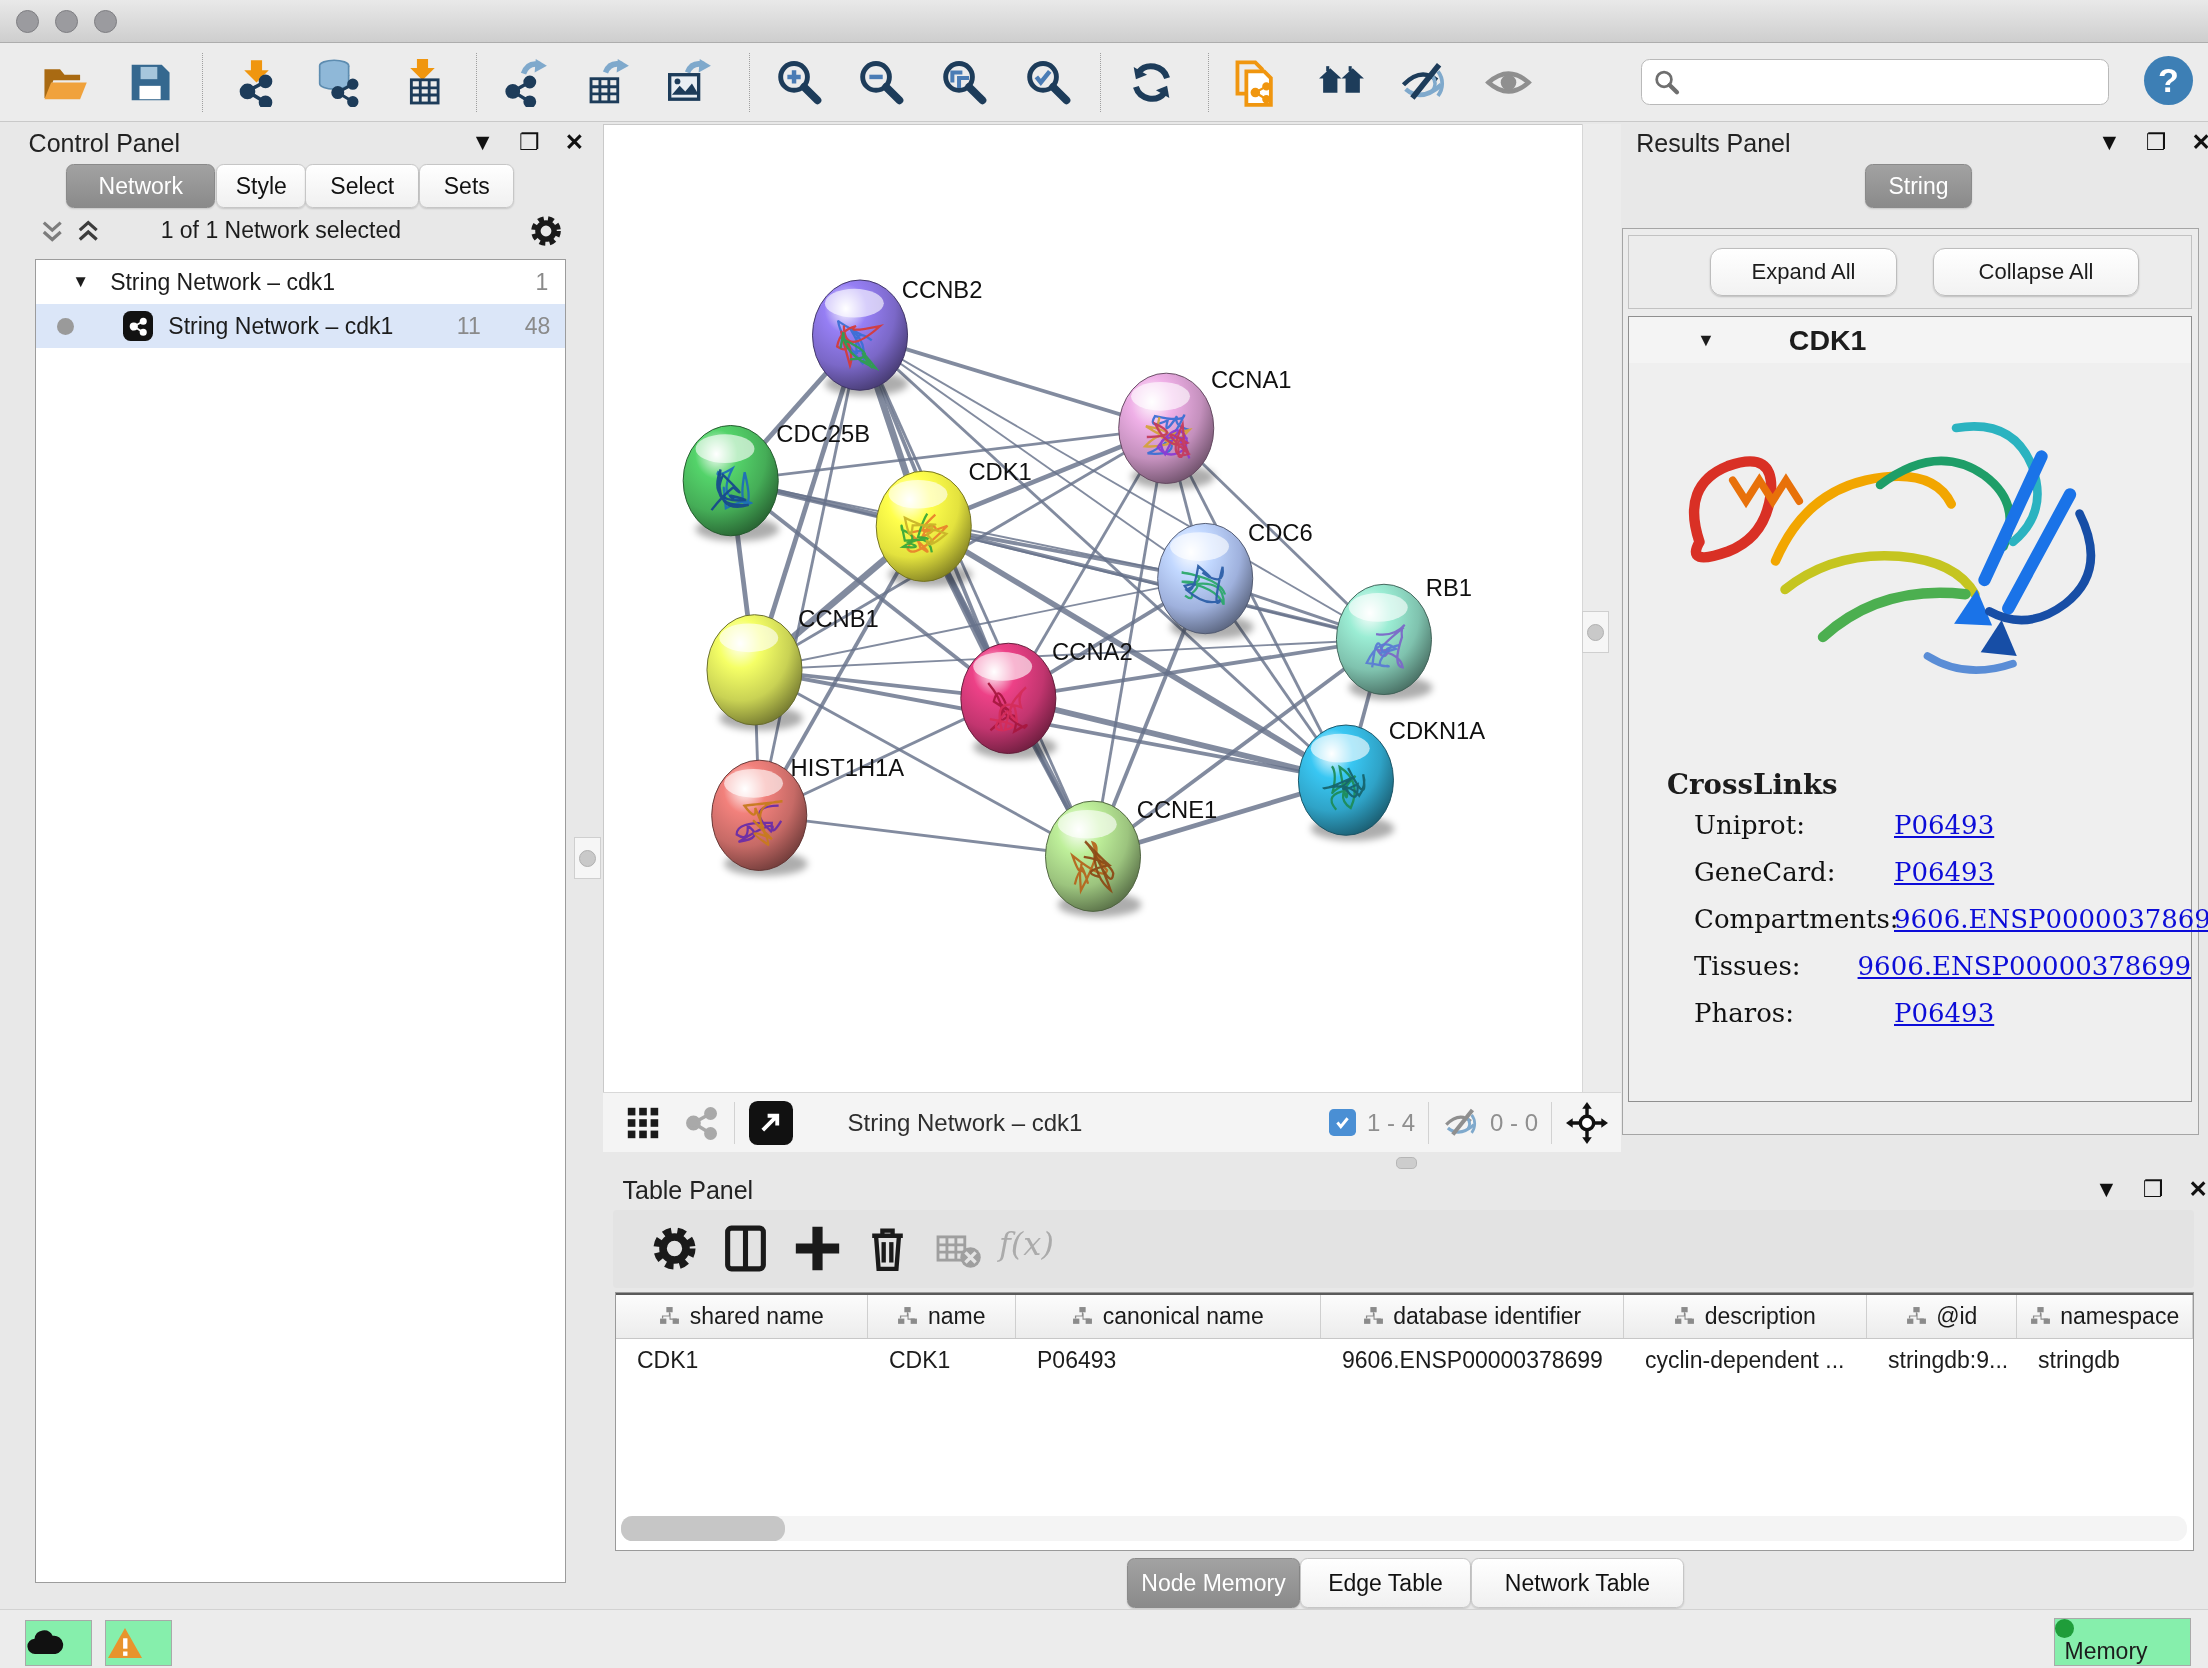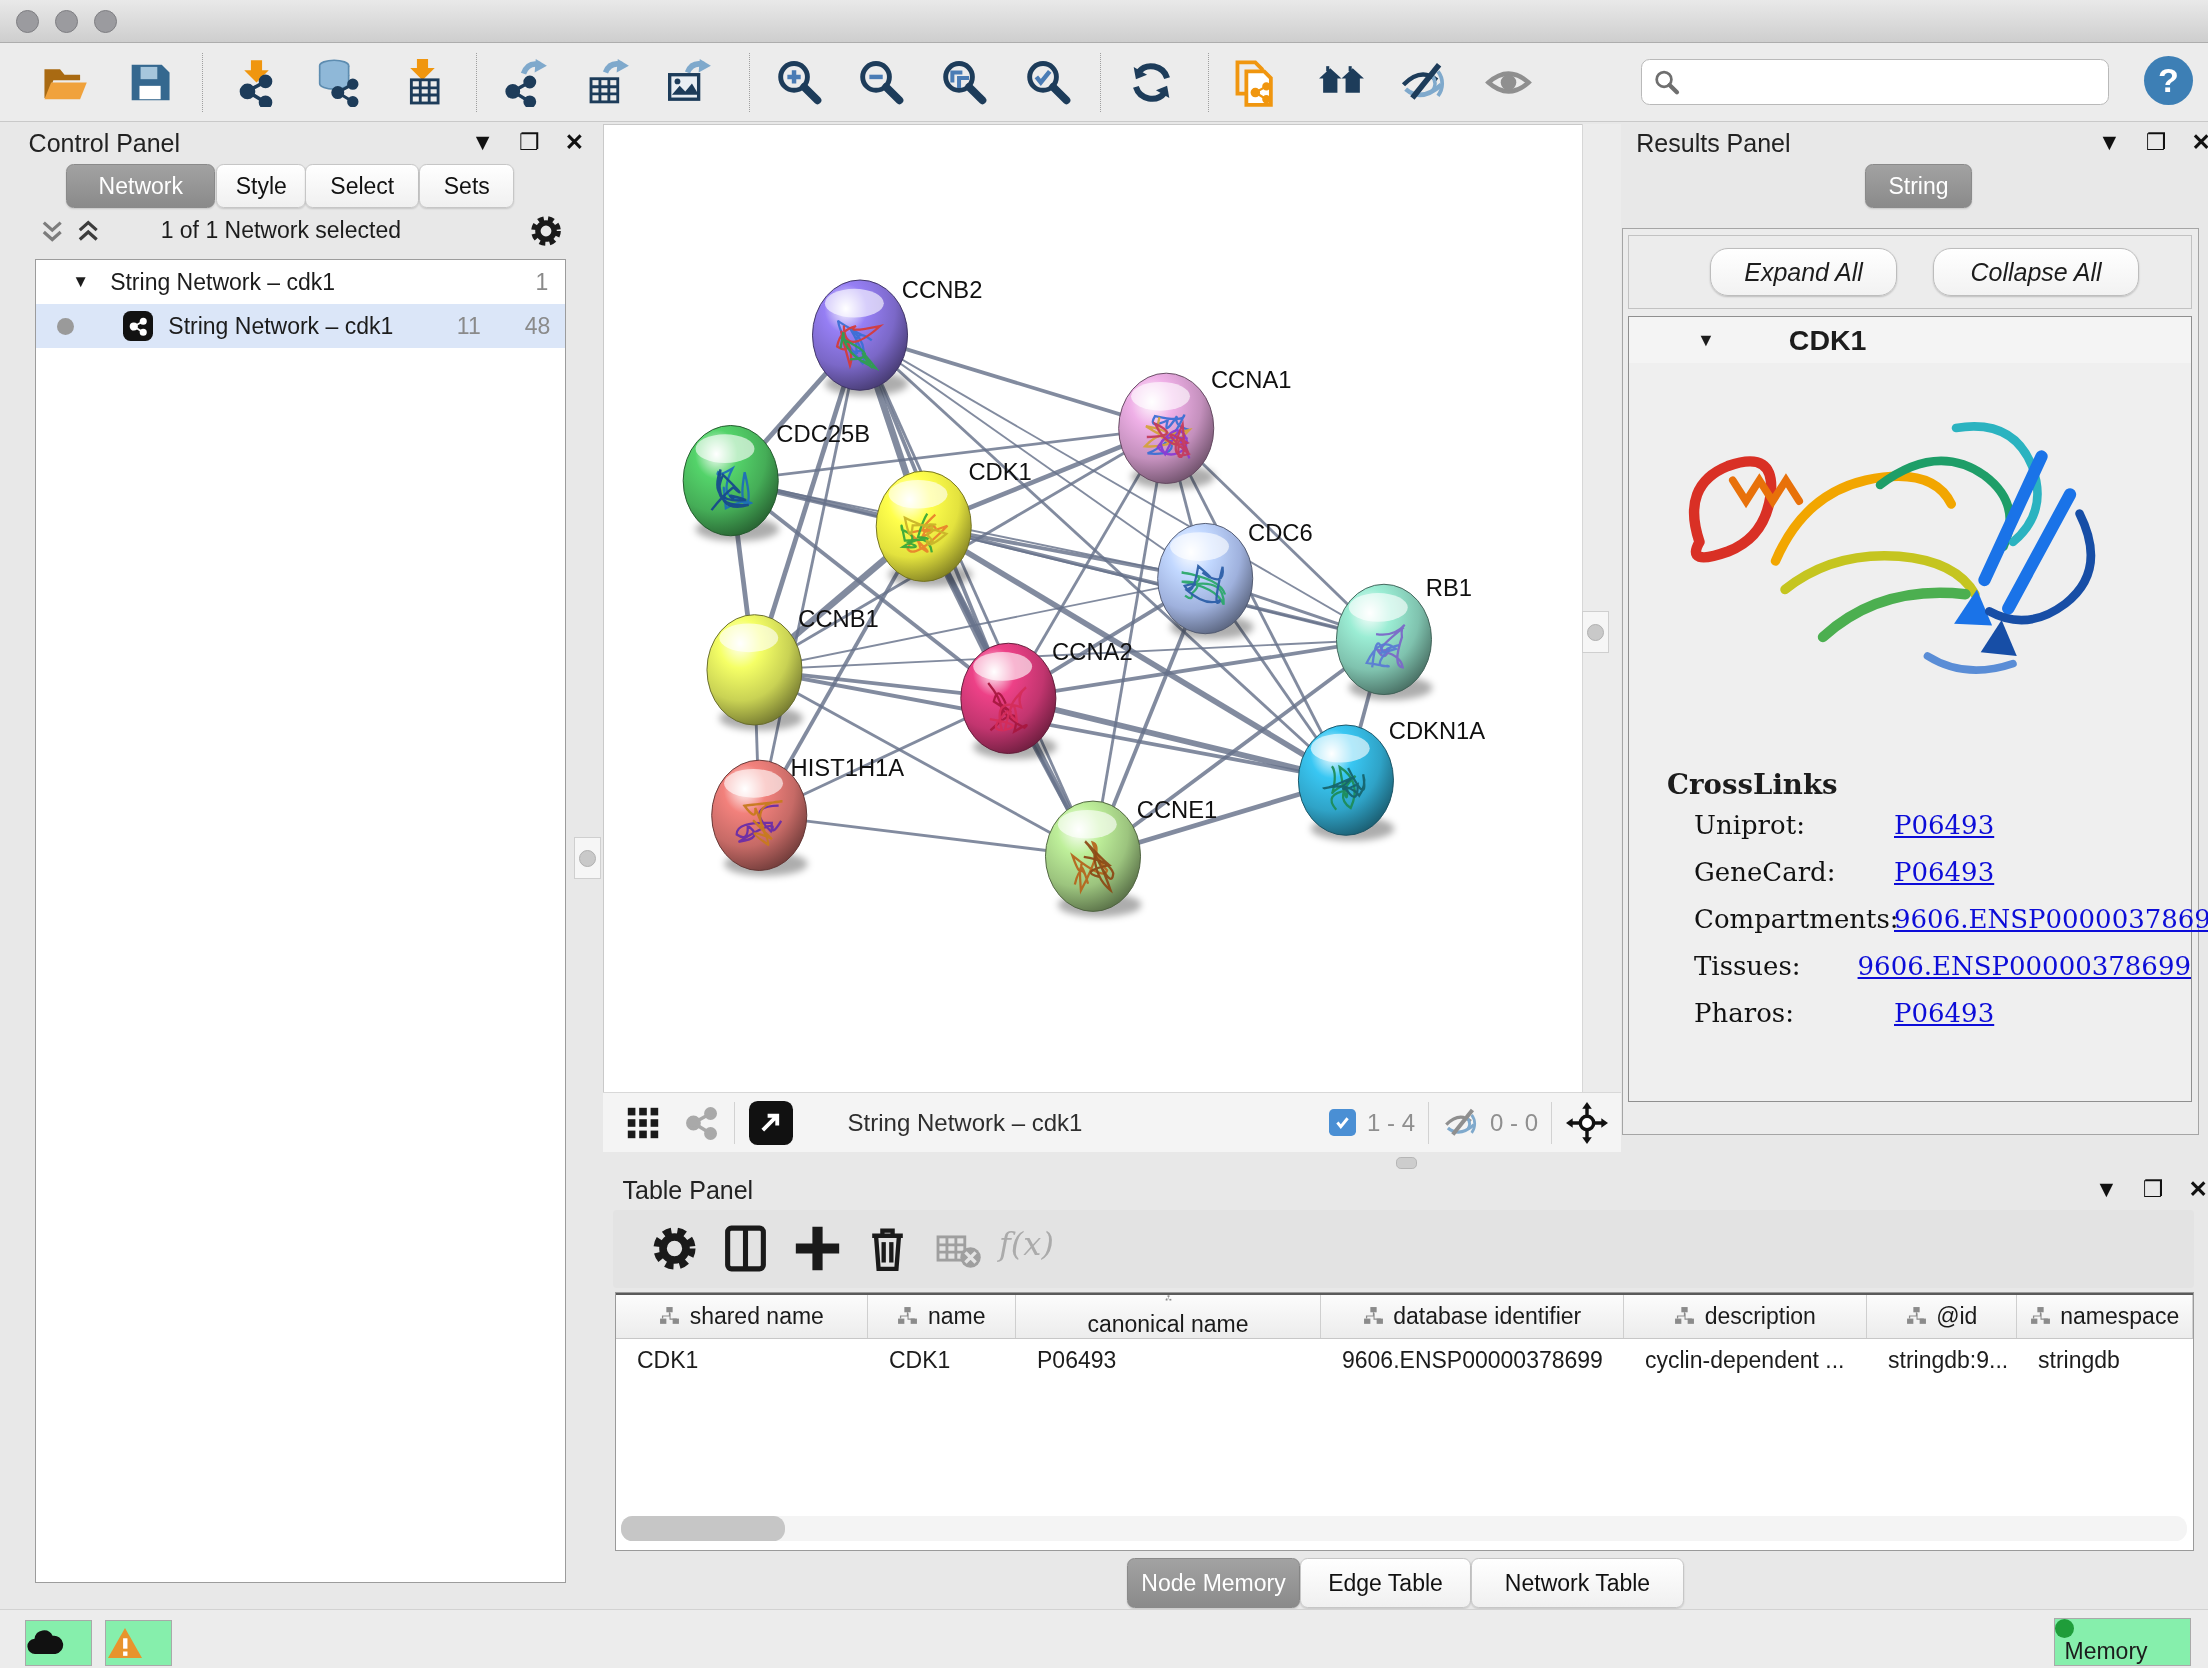--- a/index.html
+++ b/index.html
@@ -41,22 +41,22 @@
   .netstrip{left:1582px;top:124px;width:38px;height:969px;background:#ececec;border-left:1px solid #d7d7d7;}
   .handlebox{width:25px;height:40px;background:#f6f6f6;border:1px solid #cfcfcf;display:flex;align-items:center;justify-content:center;}
   .handledot{width:15px;height:15px;border-radius:50%;background:#c9c9c9;border:1px solid #b0b0b0;}
   .netbar{left:603px;top:1092px;width:1018px;height:59px;background:#f4f4f4;border-top:1px solid #d8d8d8;
     display:flex;align-items:center;}
   .netbar .vsep{width:1px;height:42px;background:#d2d2d2;margin:0 13.3px;}
   .graycount{color:#8f8f8f;font-size:24px;}
   
   .rp-box{left:1622px;top:228px;width:577px;height:907px;background:#ececec;border:1.9px solid #a5a5a5;box-sizing:border-box;}
   .rp-sec1{left:1628px;top:235px;width:564px;height:74px;border:1px solid #c2c2c2;box-sizing:border-box;}
-  .rbtn{height:46px;background:linear-gradient(#ffffff,#f2f2f2);border:1px solid #bdbdbd;border-radius:18px;
-    font-size:25px;display:flex;align-items:center;justify-content:center;cursor:pointer;box-shadow:0 1px 1.9px rgba(0,0,0,.2);font-style:italic;}
+  .rbtn{height:46px;background:linear-gradient(#ffffff,#f2f2f2);border:1px solid #bdbdbd;border-radius:12px;
+    font-size:22px;display:flex;align-items:center;justify-content:center;cursor:pointer;box-shadow:0 1px 1.9px rgba(0,0,0,.2);}
   .rp-cdk{left:1628px;top:316px;width:564px;height:786px;border:1.9px solid #8f8f8f;background:#efefef;box-sizing:border-box;}
   .crosslink-row{font-family:"DejaVu Serif","Liberation Serif",serif;font-size:26px;color:#111;}
   .crosslink-row a{color:#0c0cd8;text-decoration:underline;cursor:pointer;}
   .serifbold{font-family:"DejaVu Serif","Liberation Serif",serif;font-weight:bold;font-size:27.6px;}
   
   .tp-toolbox{left:613px;top:1210px;width:1581px;height:78px;background:#e3e3e3;border-radius:3.8px;}
   .tp-tbtn{top:13.3px;width:51px;height:51px;cursor:pointer;}
   .tableframe{left:615px;top:1292px;width:1579px;height:259px;background:#fff;border:1.9px solid #9a9a9a;box-sizing:border-box;}
   .thead{display:flex;height:46px;background:linear-gradient(#fcfcfc,#ececec);border-top:2.9px solid #5a5a5a;border-bottom:1px solid #c7c7c7;box-sizing:border-box;}
   .th{display:flex;align-items:center;justify-content:center;gap:9.5px;font-size:23px;color:#1a1a1a;
@@ -722,21 +722,21 @@
           <use href="#ic-colheader"></use>
         </svg>
         <span>shared name</span>
       </div>
       <div class="th" style="width: 148px;">
         <svg width="21" height="21" viewBox="0 0 22 22">
           <use href="#ic-colheader"></use>
         </svg>
         <span>name</span>
       </div>
-      <div class="th" style="width: 305px; flex-direction: column;">
+      <div class="th" style="width: 305px;">
         <svg width="21" height="21" viewBox="0 0 22 22">
           <use href="#ic-colheader"></use>
         </svg>
         <span>canonical name</span>
       </div>
       <div class="th" style="width: 303px;">
         <svg width="21" height="21" viewBox="0 0 22 22">
           <use href="#ic-colheader"></use>
         </svg>
         <span>database identifier</span>

